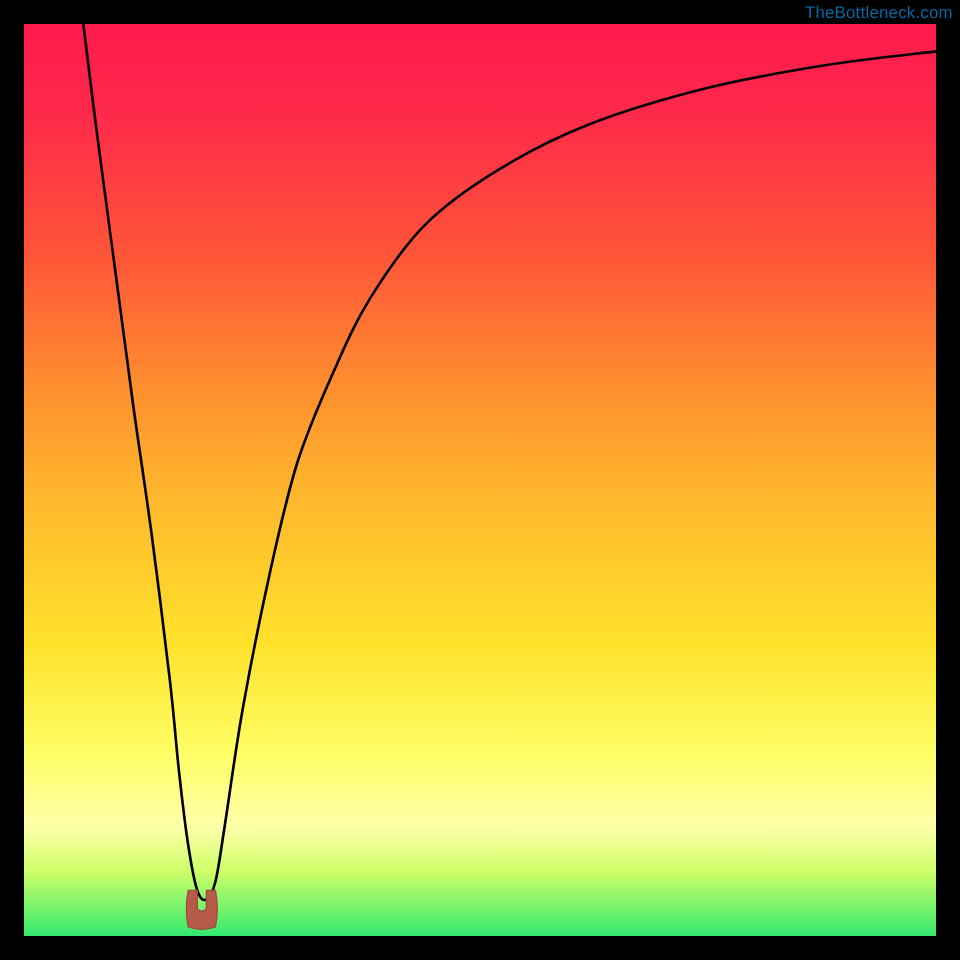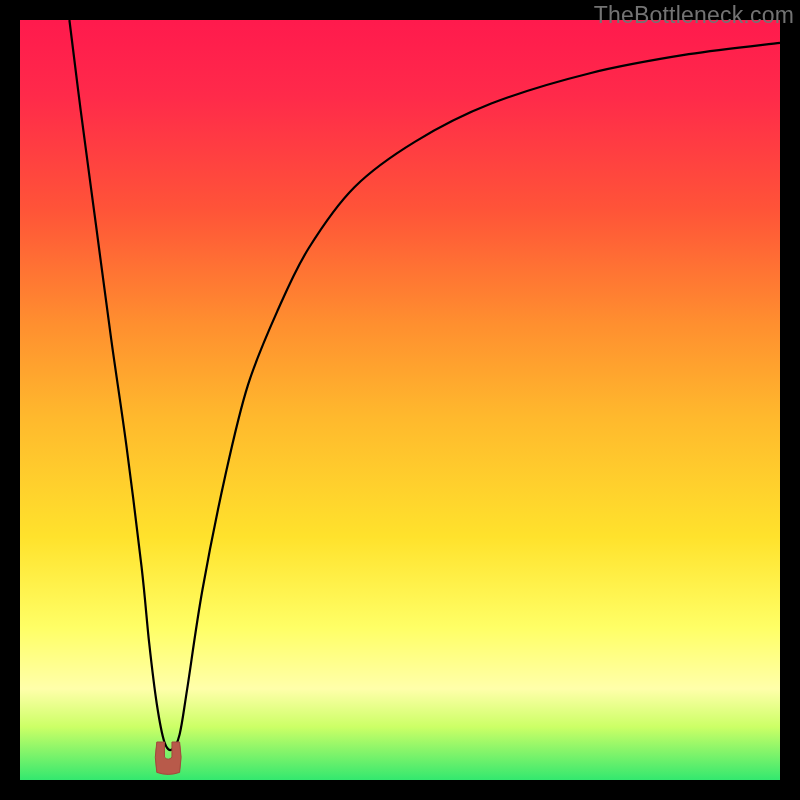--- a/index.html
+++ b/index.html
@@ -33,22 +33,22 @@
       #ffff66 80%,
       #ffffaa 88%,
       #ccff66 93%,
       #33e86f 100%
     );
   }
   .watermark {
     position: absolute;
     top: 2px;
     right: 6px;
-    color: #737373;
-    font-size: 23px;
+    color: #0369a1;
+    font-size: 14px;
     font-weight: 500;
     letter-spacing: 0.2px;
     user-select: none;
   }
   svg.curve {
     position: absolute;
     left: 0;
     top: 0;
     width: 760px;
     height: 760px;

